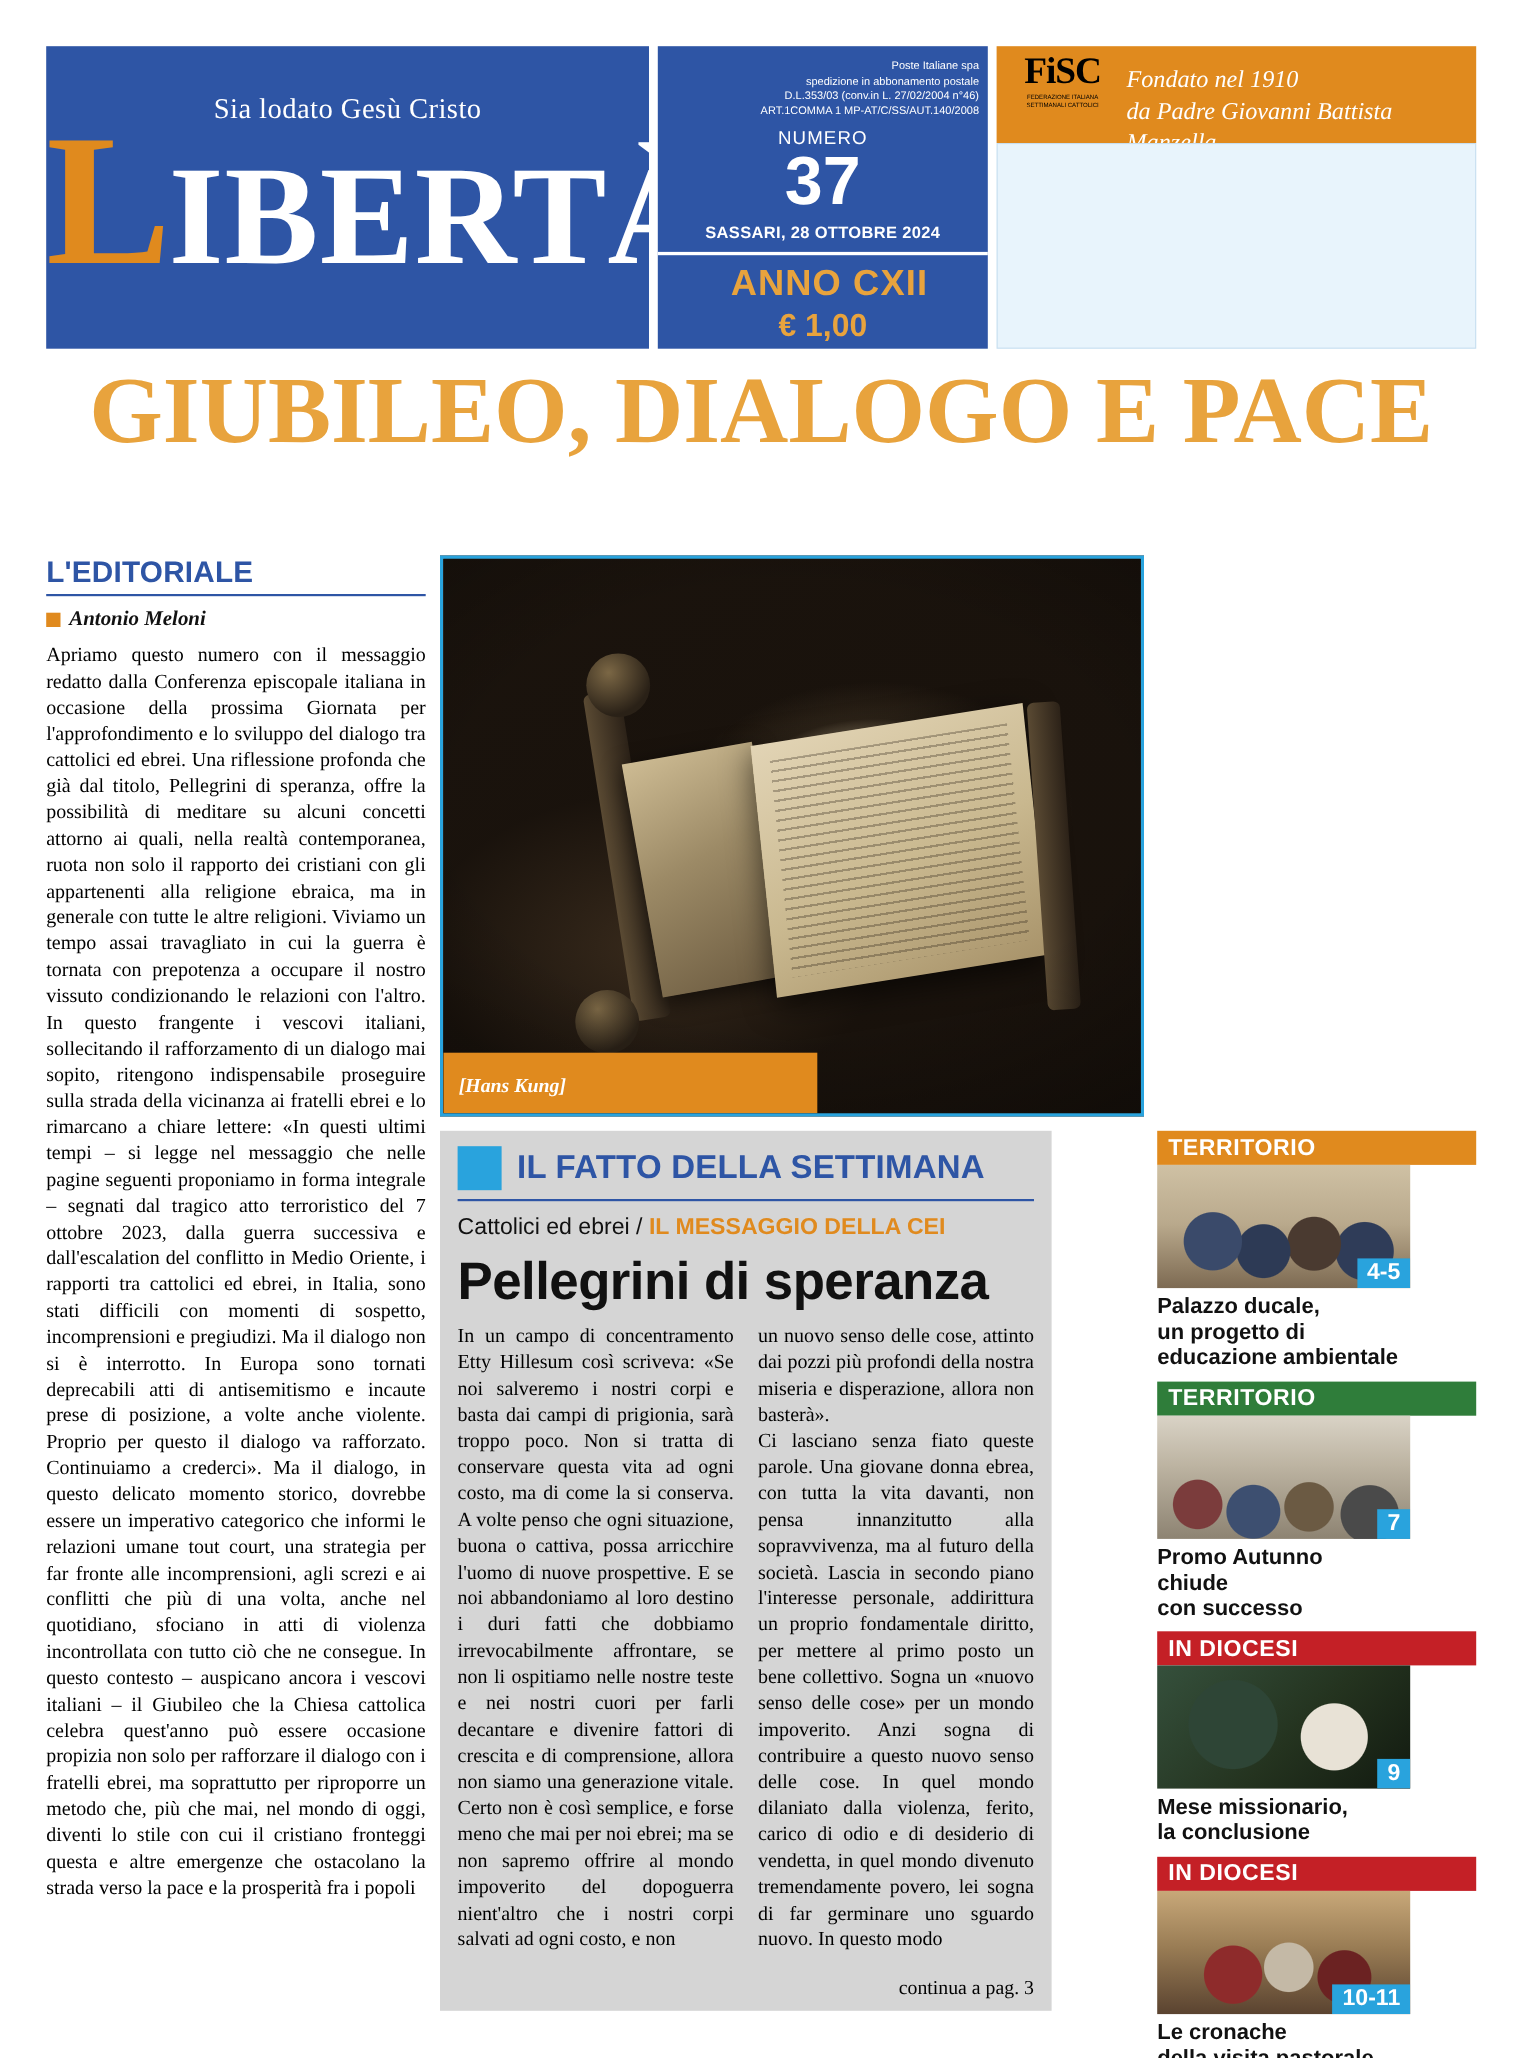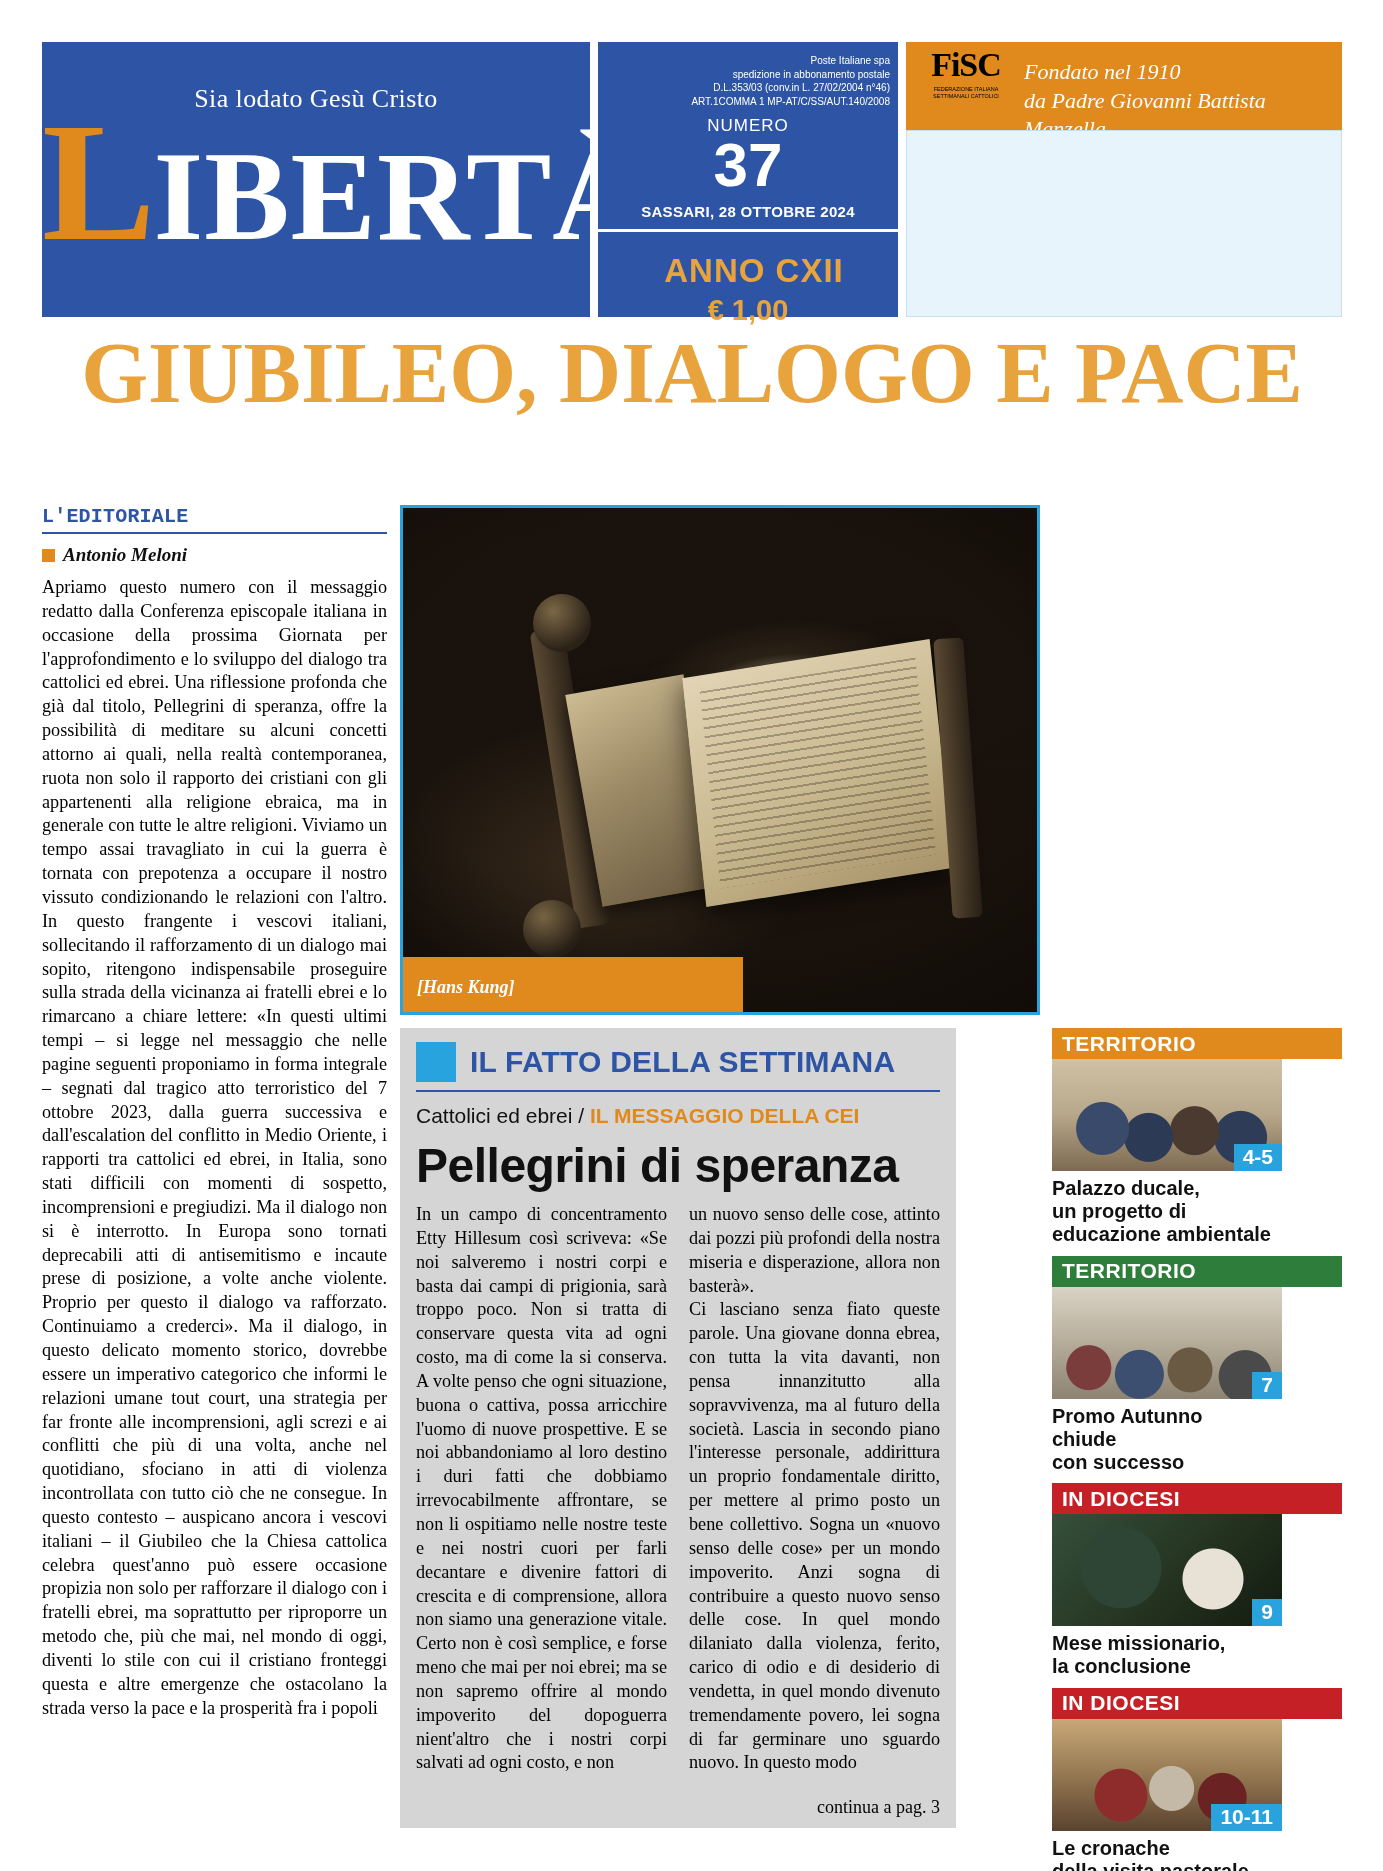--- a/index.html
+++ b/index.html
@@ -93,21 +93,21 @@
   .anno-bar {
     position: absolute; left: 0; bottom: 0; width: 300px; height: 88px;
     border-top: 3px solid #ffffff;
   }
   .anno {
     font-family: "Liberation Sans", sans-serif;
     font-weight: bold;
     font-size: 33px;
     color: #e8a33d;
     letter-spacing: 1px;
-    margin-top: 20px;
+    margin-top: 6px;
     padding-left: 12px;
   }
   .price {
     font-family: "Liberation Sans", sans-serif;
     font-weight: bold;
     font-size: 29px;
     color: #e8a33d;
     margin-top: 4px;
   }
   .mast-right {
@@ -158,23 +158,23 @@
     color: #e8a33d;
     letter-spacing: 0px;
     line-height: 1;
   }
 
   
   .editorial {
     position: absolute; left: 42px; top: 505px; width: 345px;
   }
   .editorial-kicker {
-    font-family: Liberation Mono, monospace;
-    font-weight: bold;
-    font-size: 20px;
+    font-family: Liberation Sans, sans-serif;
+    font-weight: bold;
+    font-size: 27px;
     color: #2e55a5;
     letter-spacing: 0.2px;
   }
   .editorial-rule {
     border-top: 2px solid #2e55a5;
     margin: 4px 0 10px 0;
   }
   .byline {
     display: flex; align-items: center; gap: 8px;
     margin-bottom: 10px;

